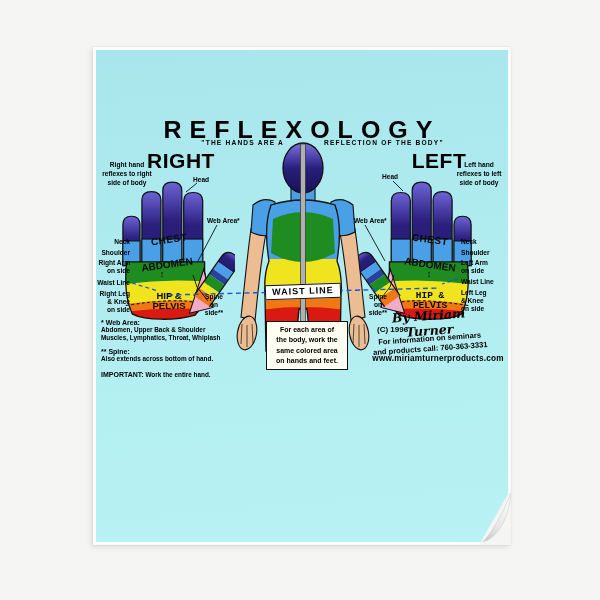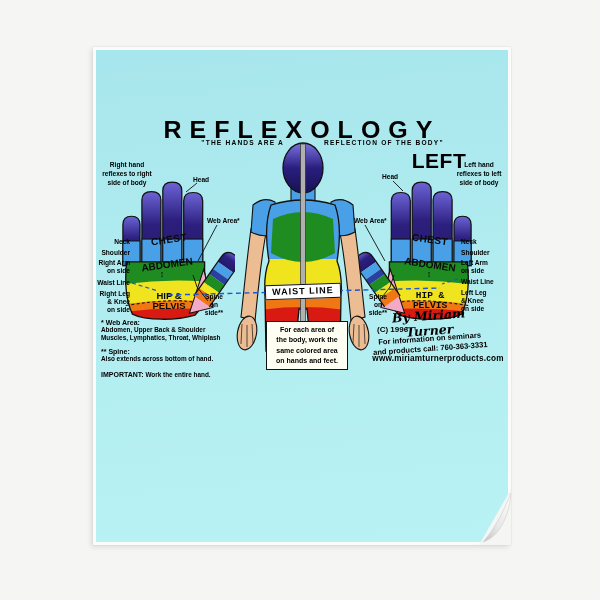--- a/index.html
+++ b/index.html
@@ -79,20 +79,21 @@
 </head>
 <body>
 
 <div class="stage">
   <div class="poster">
 
     <div class="abs title">REFLEXOLOGY</div>
     <div class="abs subtitle l">"THE HANDS ARE A</div>
     <div class="abs subtitle r">REFLECTION OF THE BODY"</div>
 
+    <div class="abs hand-heading" style="left:40px;width:90px;">RIGHT</div>
     <div class="abs hand-heading" style="left:298px;width:90px;">LEFT</div>
     <div class="abs side-note pre" style="left:2px;width:58px;">Right hand
 reflexes to right
 side of body</div>
     <div class="abs side-note pre" style="left:352px;width:62px;">Left hand
 reflexes to left
 side of body</div>
 
     <svg class="abs" style="left:25px;top:128px;" width="114" height="143" viewBox="0 0 120 150">
       <defs>

